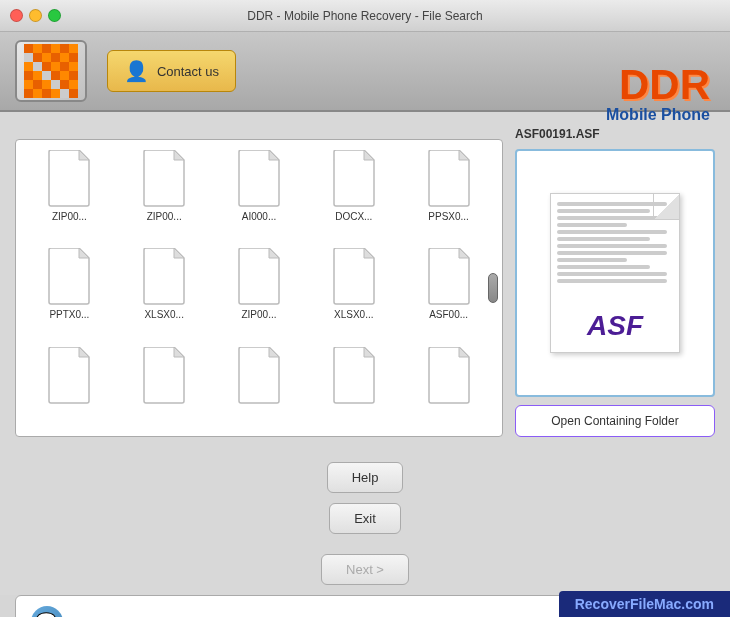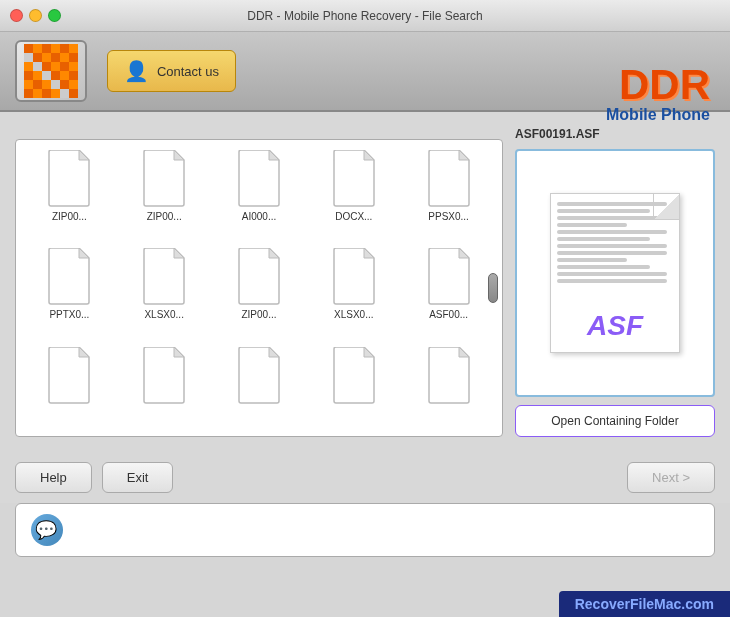--- a/index.html
+++ b/index.html
@@ -226,21 +226,21 @@
     .doc-line.short { width: 60%; }
     .doc-line.medium { width: 80%; }
     .doc-line.full { width: 95%; }
     .preview-asf-label {
       position: absolute;
       bottom: 10px;
       left: 50%;
       transform: translateX(-50%);
       font-size: 28px;
       font-weight: bold;
-      color: #8b5cf6;
+      color: #4c1d95;
       font-style: italic;
     }
 
     .open-folder-btn {
       background: white;
       border: 1px solid #8b5cf6;
       border-radius: 6px;
       padding: 8px 12px;
       font-size: 12px;
       color: #333;
@@ -249,20 +249,21 @@
       font-weight: 500;
     }
 
     
     .bottom-bar {
       padding: 10px 15px;
       display: flex;
       align-items: center;
       gap: 10px;
       background: #d8d8d8;
+      flex-direction: column;
     }
     .nav-btn {
       background: linear-gradient(to bottom, #f5f5f5, #e0e0e0);
       border: 1px solid #aaa;
       border-radius: 6px;
       padding: 7px 24px;
       font-size: 13px;
       color: #333;
       cursor: pointer;
     }

